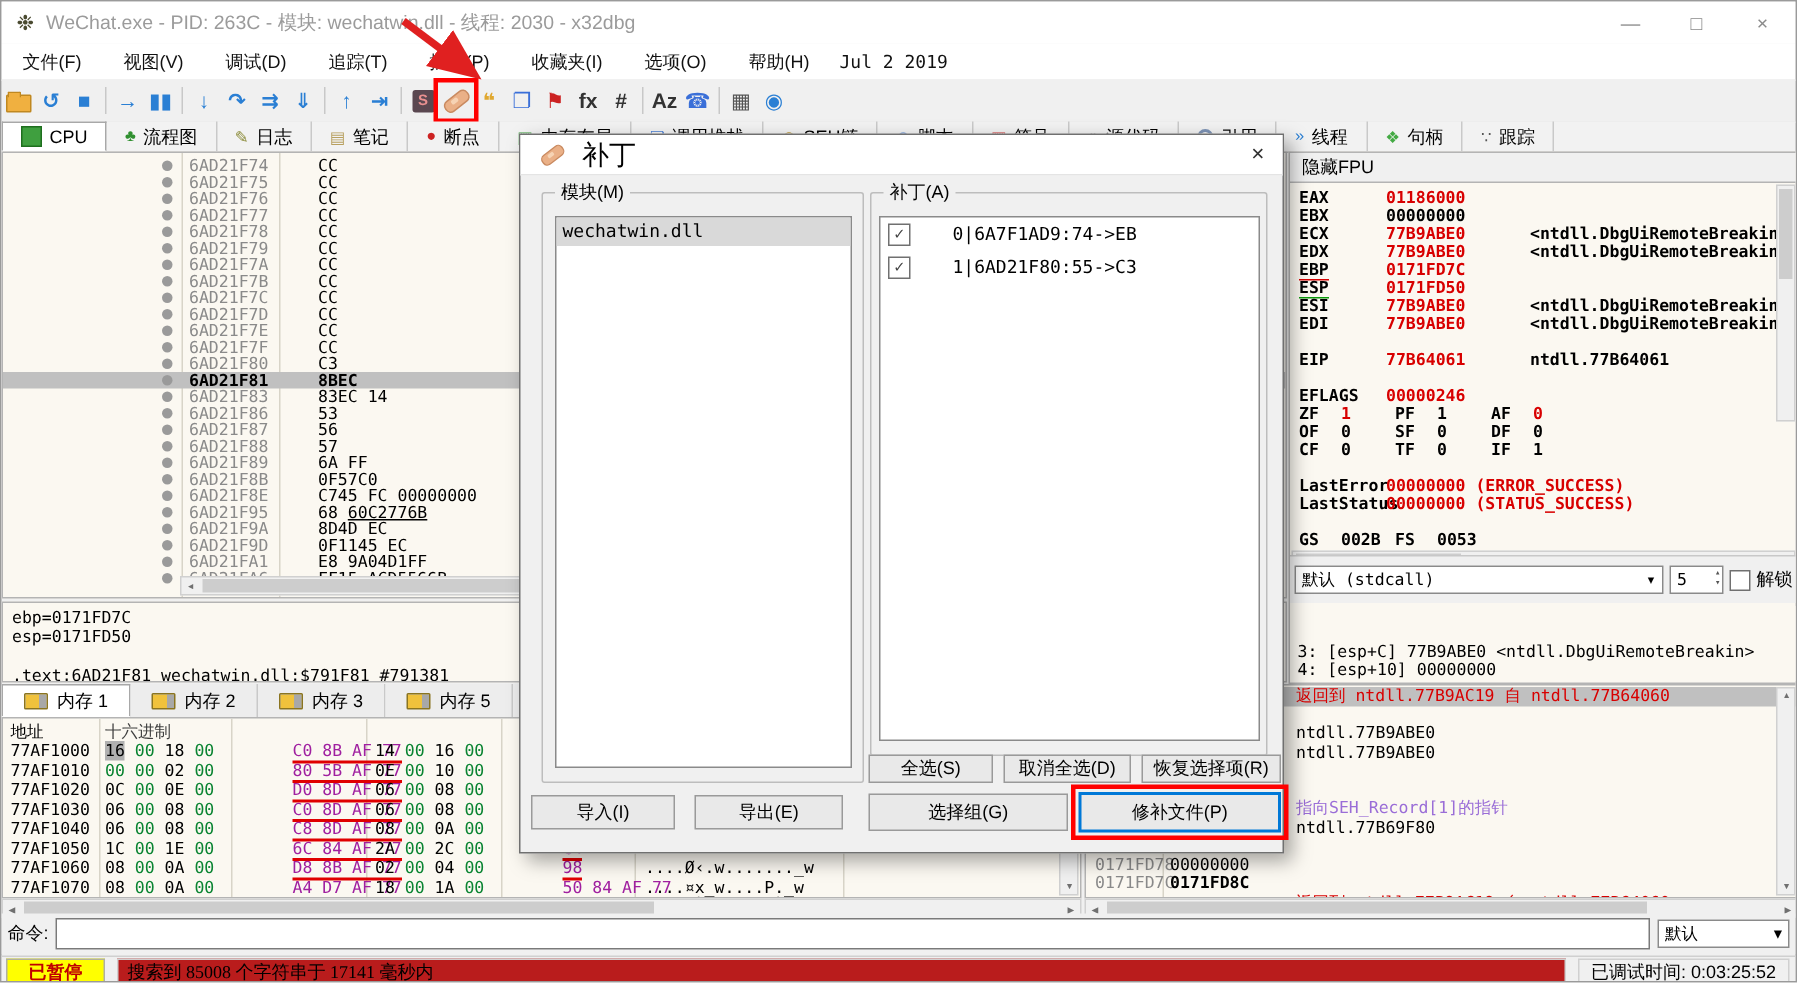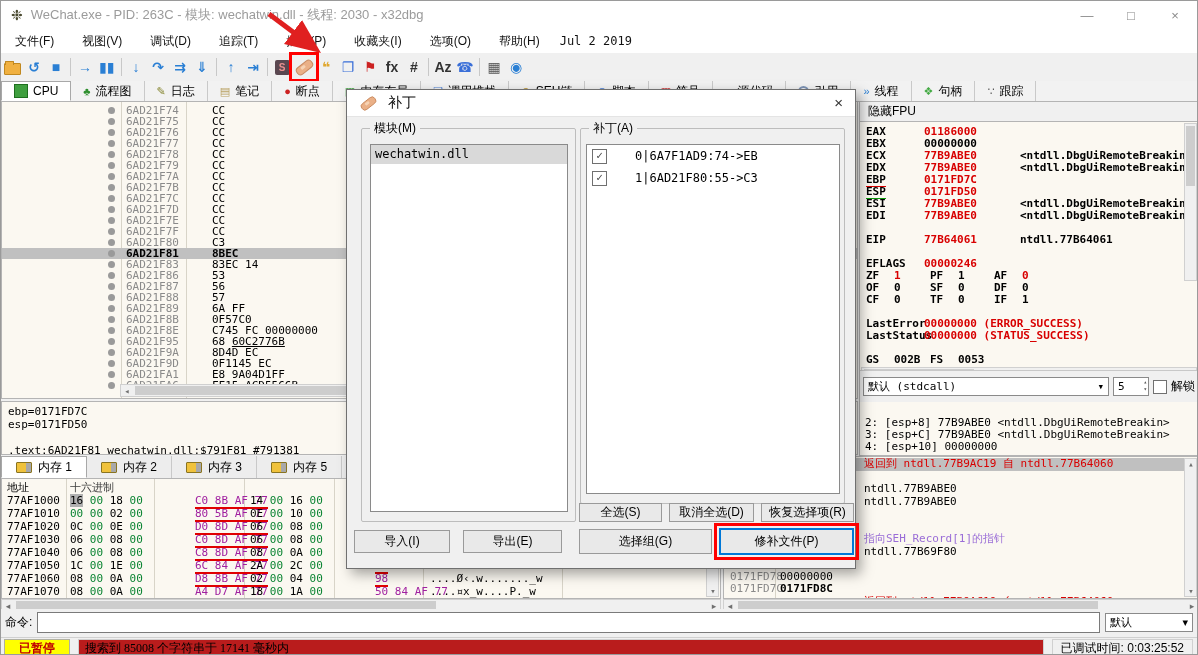--- a/index.html
+++ b/index.html
@@ -105,21 +105,21 @@
   #cmdbar{position:absolute;left:0;top:608px;width:100%;height:27px;background:#f0f0f0;display:flex;align-items:center;gap:5px;padding:0 4px;box-sizing:border-box;}
   #cmdinput{flex:1;height:19px;background:#fff;border:1px solid #7a7a7a;}
   #statusbar{position:absolute;left:0;top:636px;width:100%;height:19px;background:#f0f0f0;border-top:1px solid #d0d0d0;display:flex;align-items:center;font-size:12px;}
   #paused{background:#ffff00;color:#c00000;font-weight:bold;border:1px solid #b0b0a0;padding:0 14px;height:16px;line-height:16px;margin-left:3px;}
   #statmsg{border:1px solid #d0d0d0;height:16px;line-height:16px;flex:1;margin:0 8px;padding:0 6px;background:#b91c1c;font-family:Liberation Serif, serif;}
   #stattime{border:1px solid #d0d0d0;height:16px;line-height:16px;margin-right:4px;padding:0 8px;}
   
   #dialog{position:absolute;left:345px;top:88px;width:510px;height:480px;background:#f0f0f0;border:1px solid #707070;
           box-shadow:5px 5px 12px rgba(0,0,0,.35);box-sizing:border-box;z-index:50;}
   #dlgtitle{position:absolute;left:0;top:0;width:100%;height:26px;background:#ffffff;display:flex;align-items:center;border-bottom:1px solid #e4e4e4;}
-  #dlgtitle .txt{margin-left:10px;font-size:14px;}
+  #dlgtitle .txt{margin-left:10px;font-size:18px;}
   #dlgtitle .bandaid{margin-left:12px;transform:rotate(-38deg) scale(.9);}
   #dlgclose{position:absolute;right:12px;top:4px;font-size:15px;color:#333;}
   .grp{position:absolute;border:1px solid #bdbdbd;border-radius:2px;}
   .grplbl{position:absolute;top:-9px;left:8px;background:#f0f0f0;padding:0 4px;font-size:12px;}
   .listbox{position:absolute;background:#ffffff;border:1px solid #8a8a8a;overflow:hidden;}
   .modrow{height:19px;line-height:19px;padding-left:4px;font-size:12px;font-family:"DejaVu Sans Mono",monospace;background:#d9d9d9;}
   .patchrow{height:22px;display:flex;align-items:center;gap:0;font-size:12px;font-family:"DejaVu Sans Mono",monospace;}
   .patchrow .cb{width:13px;height:13px;border:1px solid #707070;background:#fff;margin-left:5px;font-size:11px;line-height:12px;text-align:center;color:#444;}
   .patchrow .ptxt{margin-left:28px;}
   .btn{position:absolute;background:#e9e9e9;border:1px solid #9a9a9a;display:flex;align-items:center;justify-content:center;font-size:12px;box-sizing:border-box;}
@@ -410,21 +410,20 @@
           <span>▾</span>
       </div>
       <div class="spin">
         <span>5</span>
         <span class="updn">▴<br>▾</span>
       </div>
       <span class="cbx"></span>
       <span style="font-family:'Liberation Sans',sans-serif;font-size:12px">解锁</span>
     </div>
     <div id="args">
-        <div class="arow" style="top: 13px;">2: [esp+8] 77B9ABE0 &lt;ntdll.DbgUiRemoteBreakin&gt;</div>
         <div class="arow" style="top: 25px;">3: [esp+C] 77B9ABE0 &lt;ntdll.DbgUiRemoteBreakin&gt;</div>
         <div class="arow" style="top: 37px;">4: [esp+10] 00000000</div>
       </div>
   </div>
 
   <div id="cmdbar">
     <span>命令:</span>
     <div id="cmdinput"></div>
     <div class="combo" style="width:78px">
       <span>默认</span>

